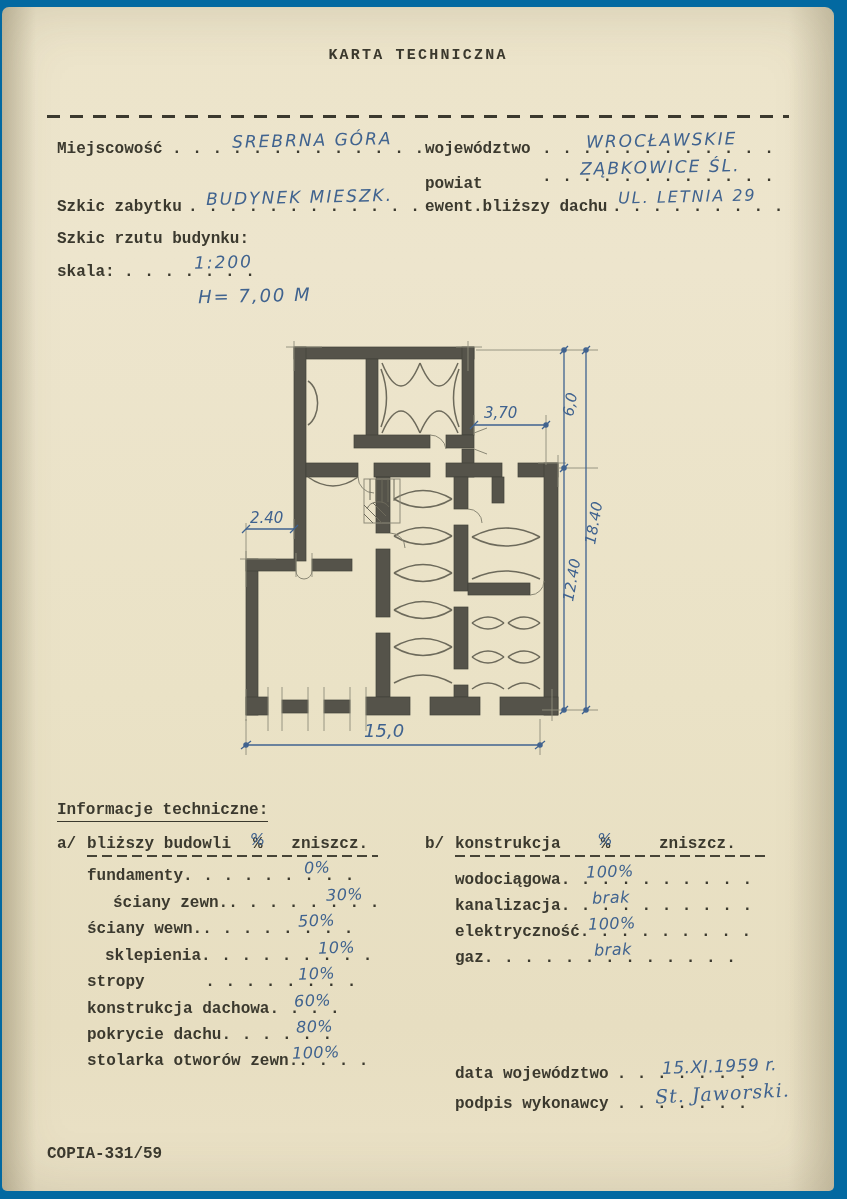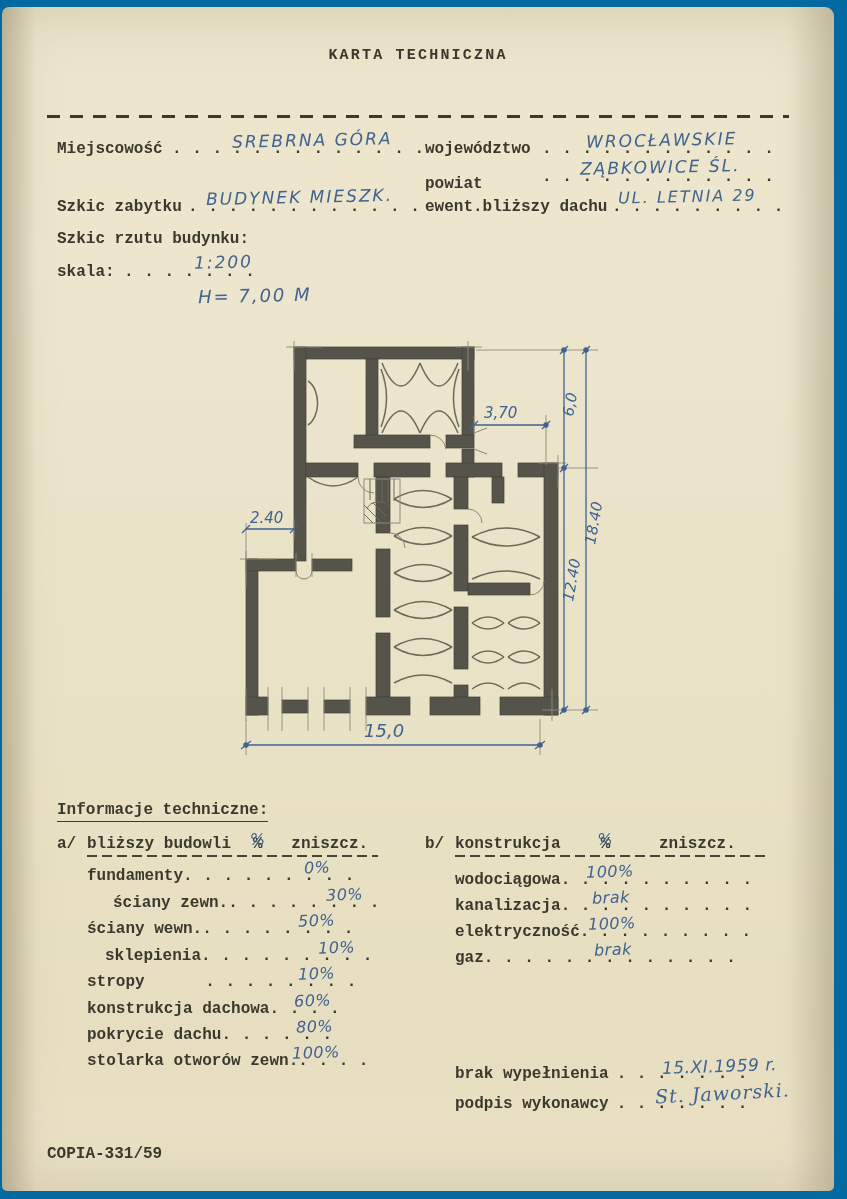--- a/index.html
+++ b/index.html
@@ -286,21 +286,21 @@
     <div class="row" style="left:453px;top:916px;">
       <span class="typed">elektryczność</span><span class="typed dots">. . . . . . . . .</span>
       <span class="rowval hand valsm" style="left:133px;">100%</span>
     </div>
     <div class="row" style="left:453px;top:942px;">
       <span class="typed">gaz</span><span class="typed dots">. . . . . . . . . . . . .</span>
       <span class="rowval hand valsm" style="left:139px;">brak</span>
     </div>
 
     <div class="row" style="left:453px;top:1058px;">
-      <span class="typed">brak wypełnienia</span><span class="typed dots" style="margin-left:8px;">. . . . . . .</span>
+      <span class="typed">data województwo</span><span class="typed dots" style="margin-left:8px;">. . . . . . .</span>
       <span class="rowval hand valsm" style="left:207px;font-size:17px;">15.XI.1959 r.</span>
     </div>
     <div class="row" style="left:453px;top:1088px;text-align:right;">
       <span class="typed">podpis wykonawcy</span><span class="typed dots" style="margin-left:8px;">. . . . . . .</span>
       <span class="rowval hand sig" style="left:200px;top:-13px;">St. Jaworski.</span>
     </div>
     <span class="abs typed" style="left:45px;top:1094px;margin-top:44px;">COPIA-331/59</span>
 
   </div>
 </div>

